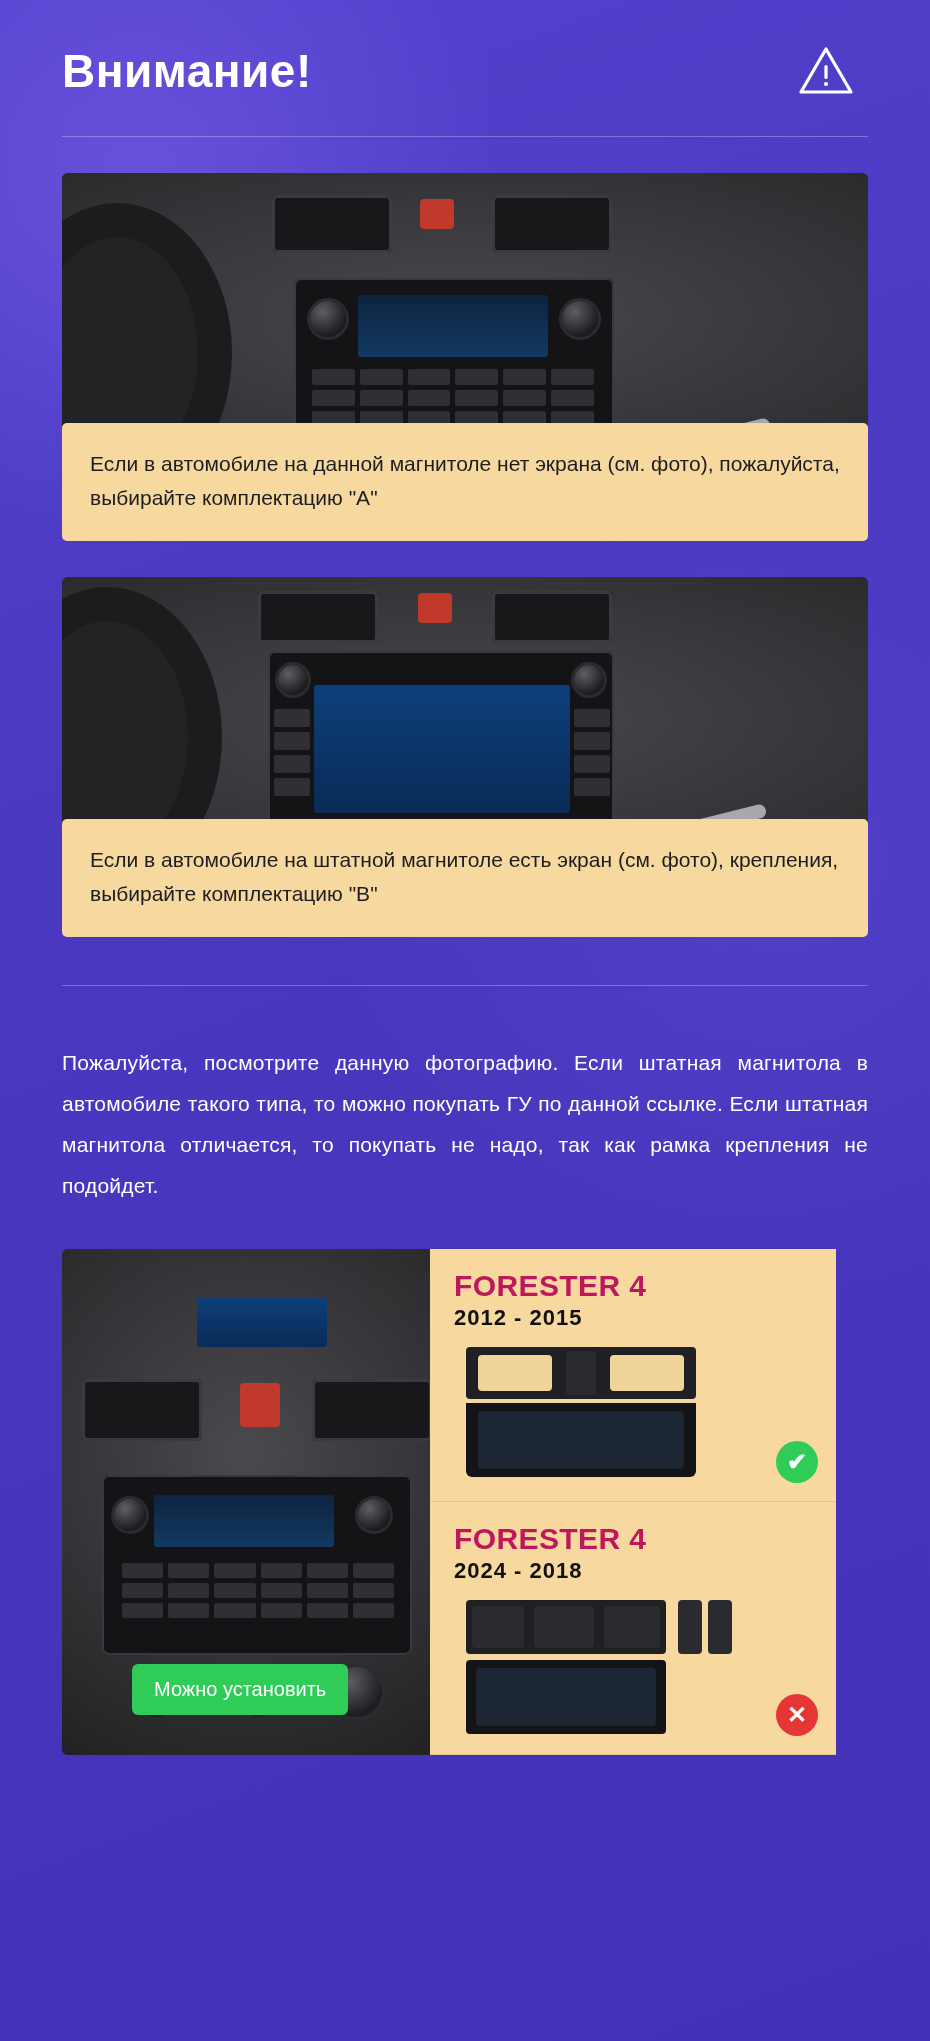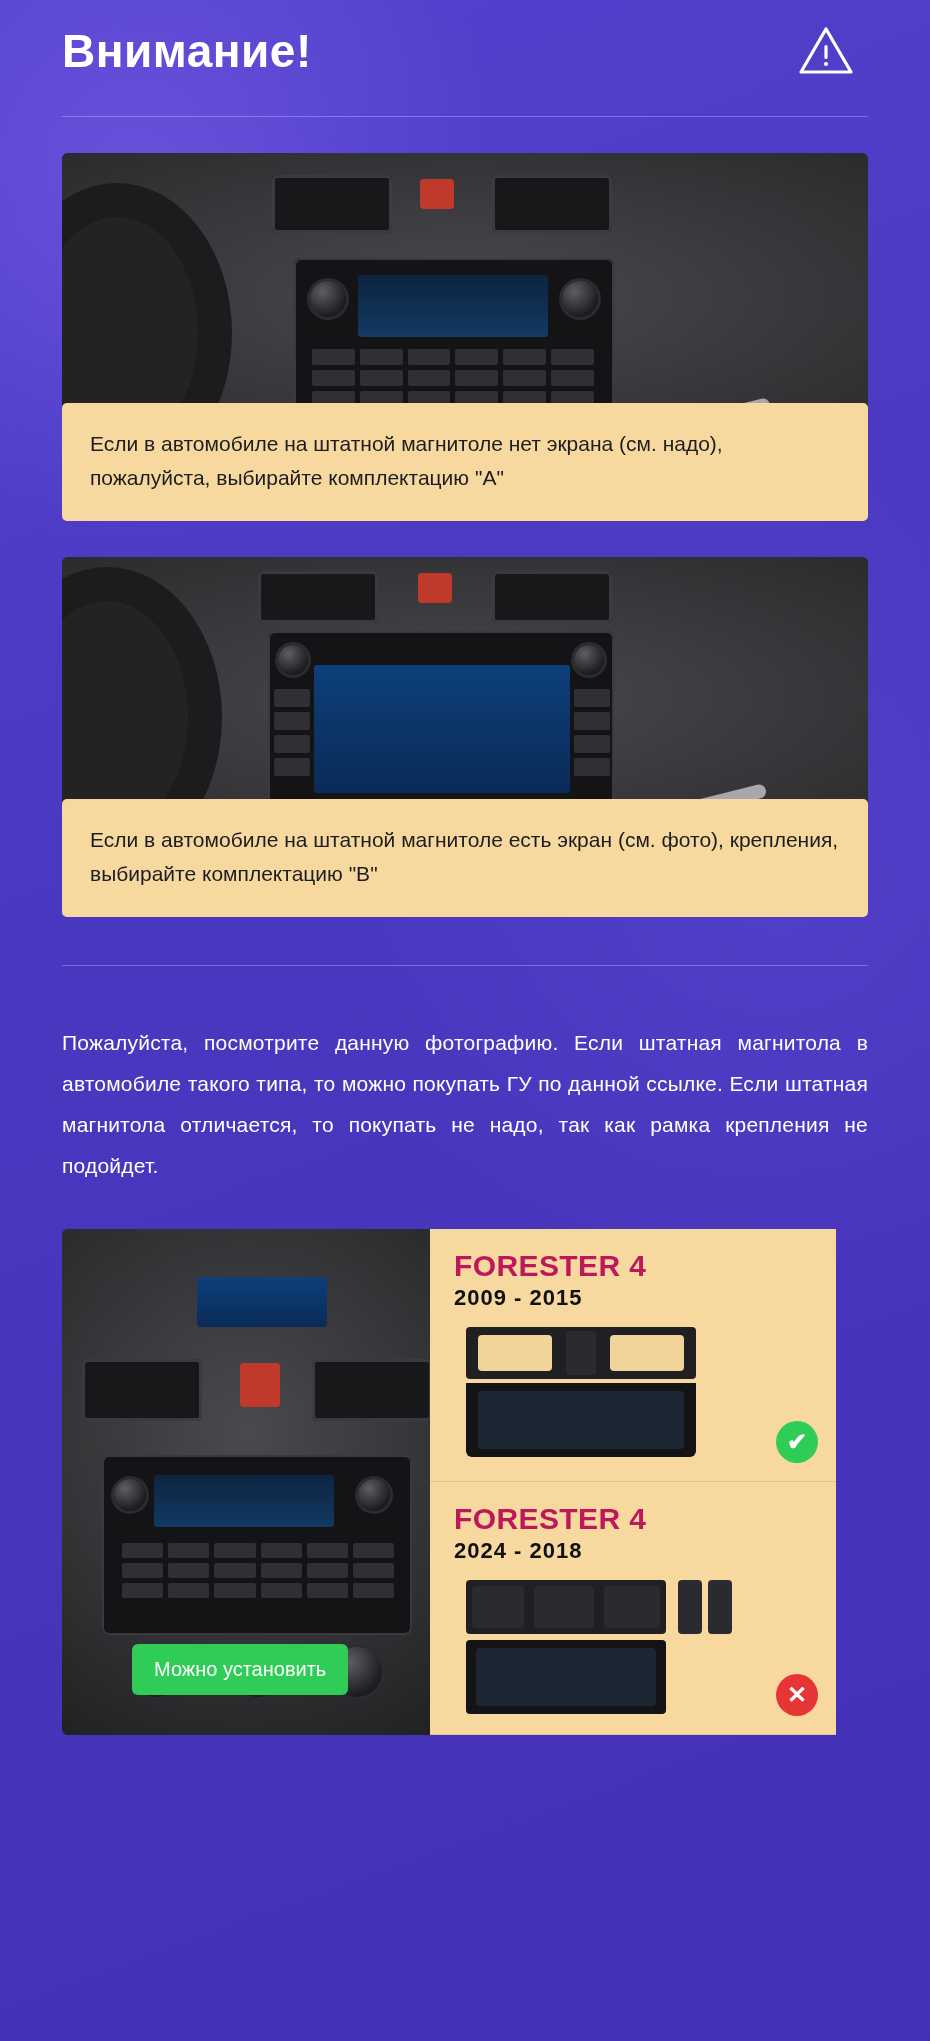--- a/index.html
+++ b/index.html
@@ -32,21 +32,21 @@
     background: radial-gradient(circle at center, rgba(92,74,210,0.45) 0%, rgba(92,74,210,0) 70%);
     pointer-events:none;
   }
   .content { position: relative; z-index: 2; }
 
   
   .header {
     display: flex;
     align-items: center;
     justify-content: space-between;
-    padding: 24px 14px 0 0;
+    padding: 44px 14px 0 0;
     gap: 44px;
   }
   .title {
     color: #ffffff;
     font-size: 46px;
     font-weight: bold;
     letter-spacing: 0.5px;
   }
   .warn-icon svg { display: block; }
   .divider {
@@ -284,21 +284,21 @@
               <span></span>
               <span></span>
               <span></span>
           </div>
           <div class="knob" style="left:262px;top:300px;width:56px;height:56px;"></div>
           <div class="knob" style="left:366px;top:300px;width:56px;height:56px;"></div>
           <div class="knob" style="left:470px;top:300px;width:56px;height:56px;"></div>
           <div class="strip" style="left:560px;top:262px;width:150px;transform:rotate(-14deg);"></div>
         </div>
       </div>
-      <div class="caption">Если в автомобиле на штатной магнитоле нет экрана (см. надо), пожалуйста, выбирайте комплектацию "A"</div>
+      <div class="caption">Если в автомобиле на данной магнитоле нет экрана (см. фото), пожалуйста, выбирайте комплектацию "A"</div>
     </div>
 
     <div class="block">
       <div class="photo tall">
         <div class="dash">
           <div class="wheel" style="left:-70px;top:10px;"></div>
           <div class="vent" style="left:196px;top:14px;width:120px;height:52px;"></div>
           <div class="vent" style="left:430px;top:14px;width:120px;height:52px;"></div>
           <div class="hazard" style="left:356px;top:16px;"></div>
           <div class="headunit" style="left:206px;top:74px;width:346px;height:230px;"></div>
@@ -364,21 +364,21 @@
           <div class="knob" style="left:70px;top:418px;width:50px;height:50px;"></div>
           <div class="knob" style="left:170px;top:418px;width:50px;height:50px;"></div>
           <div class="knob" style="left:270px;top:418px;width:50px;height:50px;"></div>
         </div>
         <button class="install-btn">Можно установить</button>
       </div>
 
       <div class="compare-right">
         <div class="model-card">
           <div class="model-name">FORESTER 4</div>
-          <div class="model-years">2009 - 2015</div>
+          <div class="model-years">2012 - 2015</div>
           <div class="frame-wrap">
             <div class="frame-img" style="left:12px;top:6px;width:230px;height:52px;background:#202023;"></div>
             <div class="frame-img" style="left:24px;top:14px;width:74px;height:36px;background:#f0d49a;"></div>
             <div class="frame-img" style="left:156px;top:14px;width:74px;height:36px;background:#f0d49a;"></div>
             <div class="frame-img" style="left:112px;top:10px;width:30px;height:44px;background:#2b2b2f;"></div>
             <div class="frame-img" style="left:12px;top:62px;width:230px;height:74px;background:#141416;border-radius:0 0 6px 6px;"></div>
             <div class="frame-img" style="left:24px;top:70px;width:206px;height:58px;background:#1d2733;"></div>
           </div>
           <div class="badge ok">✔</div>
         </div>

